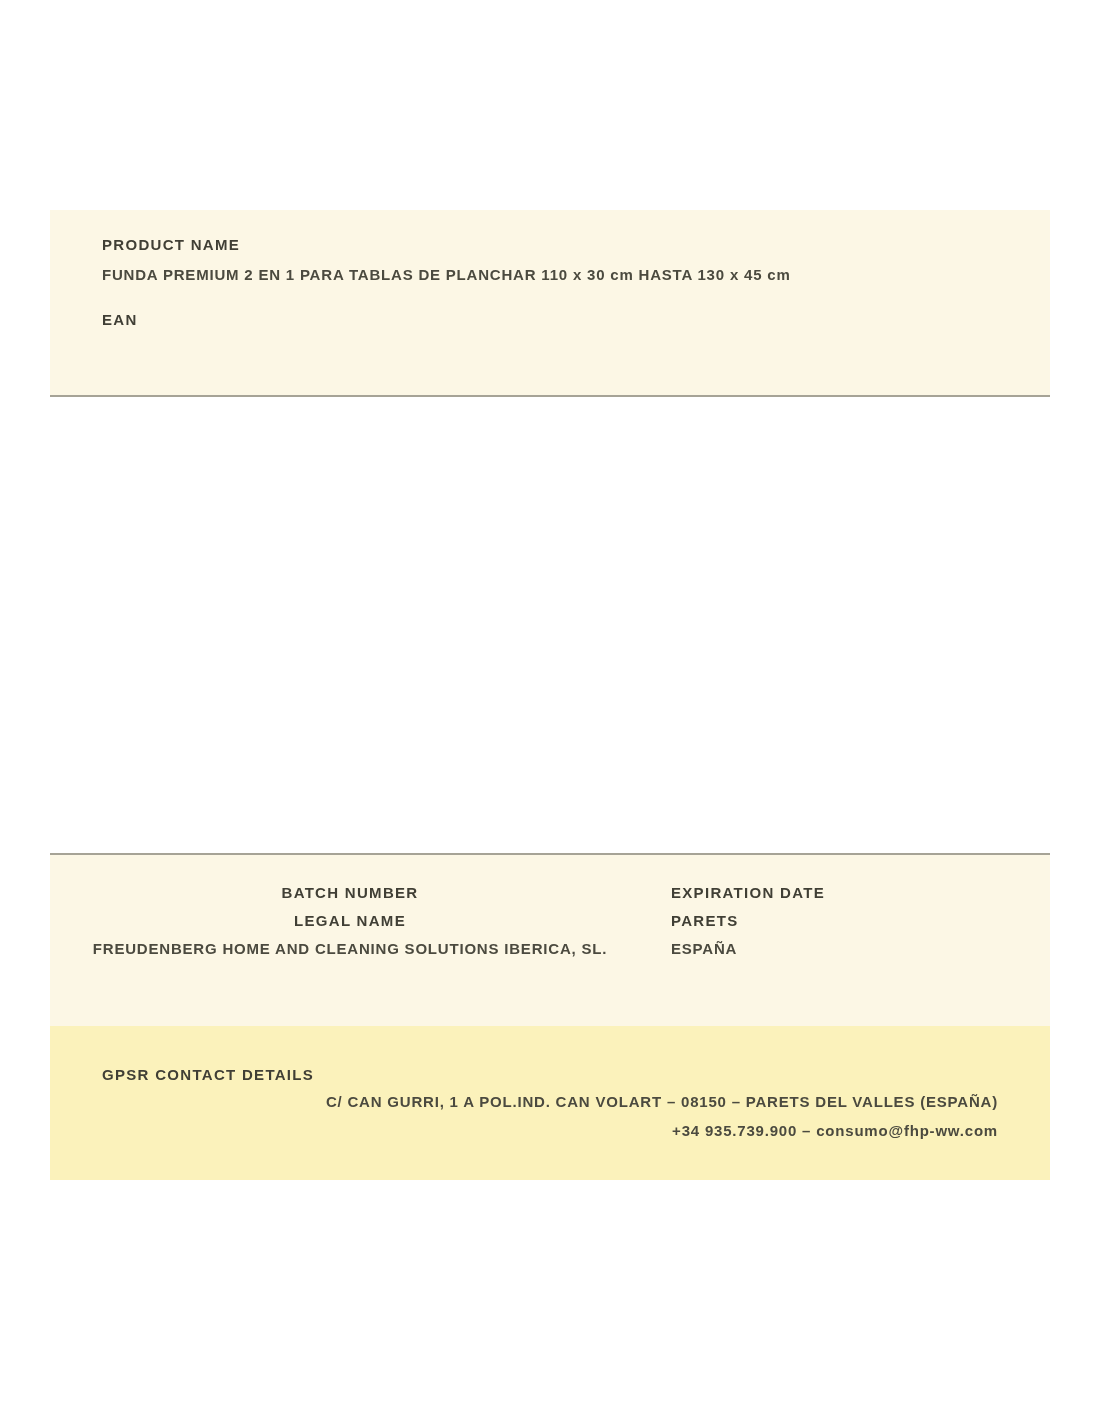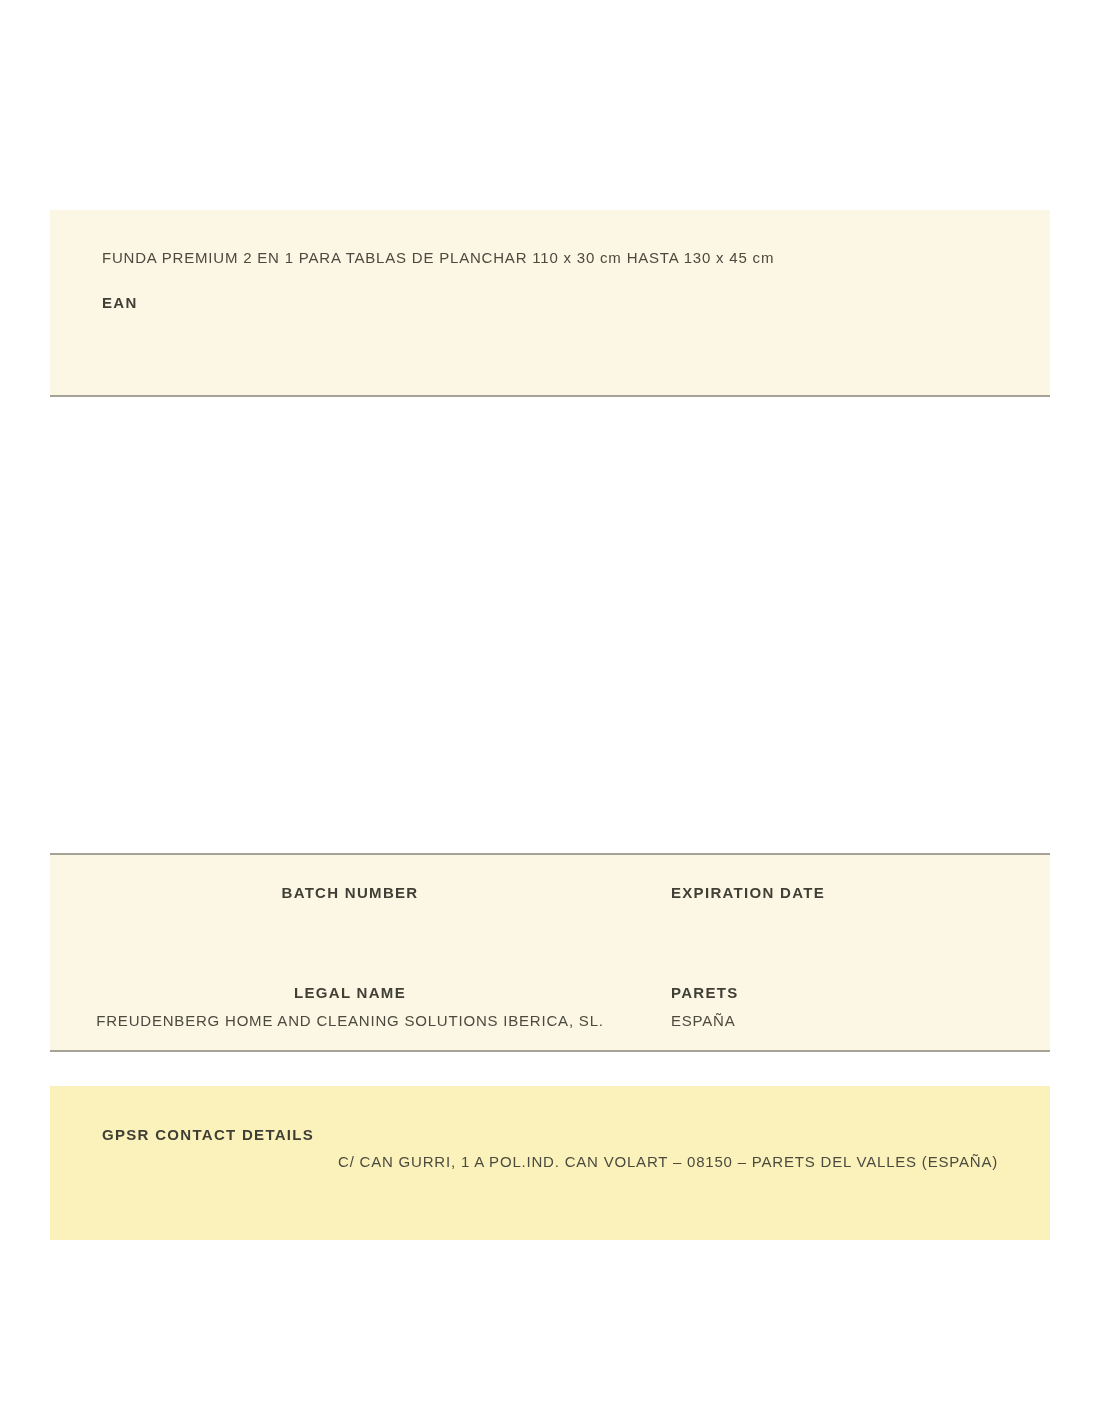--- a/index.html
+++ b/index.html
@@ -26,21 +26,21 @@
   .label{
     font-size:15px;
     line-height:17px;
     font-weight:bold;
     letter-spacing:1.3px;
     color:var(--label-text);
   }
   .value{
     font-size:15px;
     line-height:17px;
-    font-weight:normal;
+    font-weight:bold;
     letter-spacing:0.8px;
     color:var(--value-text);
   }
 
   
   .panel-product{
     top:210px;
     height:187px;
     background:var(--panel-cream);
     border-bottom:2px solid var(--divider-gray);
@@ -59,37 +59,38 @@
     border-bottom:2px solid var(--divider-gray);
     padding-top:29px;
   }
   .batch-row{
     display:grid;
     grid-template-columns:600px 200px 200px;
     gap:21px;
   }
   .batch-row .cell-left{ grid-column:1; text-align:center; }
   .batch-row .cell-right{ grid-column:2; text-align:left; }
-  .batch-row-2{ margin-top:72px; }
+  .batch-row-2{ }
   .batch-row .cell .value{ margin-top:11px; }
 
   
   .panel-gpsr{
-    top:1086px;
+    top:1026px;
     height:154px;
     background:var(--panel-yellow);
     padding:40px 52px 8px 52px;
   }
   .panel-gpsr .gpsr-address{ margin-top:10px; text-align:right; }
   .panel-gpsr .gpsr-phone{ margin-top:12px; text-align:right; }
 </style>
 </head>
 <body>
 
 <section class="panel panel-product">
+  <div class="label">PRODUCT NAME</div>
   <div class="value">FUNDA PREMIUM 2 EN 1 PARA TABLAS DE PLANCHAR 110 x 30 cm HASTA 130 x 45 cm</div>
   <div class="label ean-label">EAN</div>
 </section>
 
 <section class="panel panel-batch">
   <div class="batch-row batch-row-1">
     <div class="cell cell-left">
       <div class="label">BATCH NUMBER</div>
       <div class="value"></div>
     </div>
@@ -106,13 +107,14 @@
     <div class="cell cell-right">
       <div class="label">PARETS</div>
       <div class="value">ESPAÑA</div>
     </div>
   </div>
 </section>
 
 <section class="panel panel-gpsr">
   <div class="label">GPSR CONTACT DETAILS</div>
   <div class="value gpsr-address">C/ CAN GURRI, 1 A POL.IND. CAN VOLART – 08150 – PARETS DEL VALLES (ESPAÑA)</div>
+  <div class="value gpsr-phone">+34 935.739.900 – consumo@fhp-ww.com</div>
 </section>
 
 </body></html>

